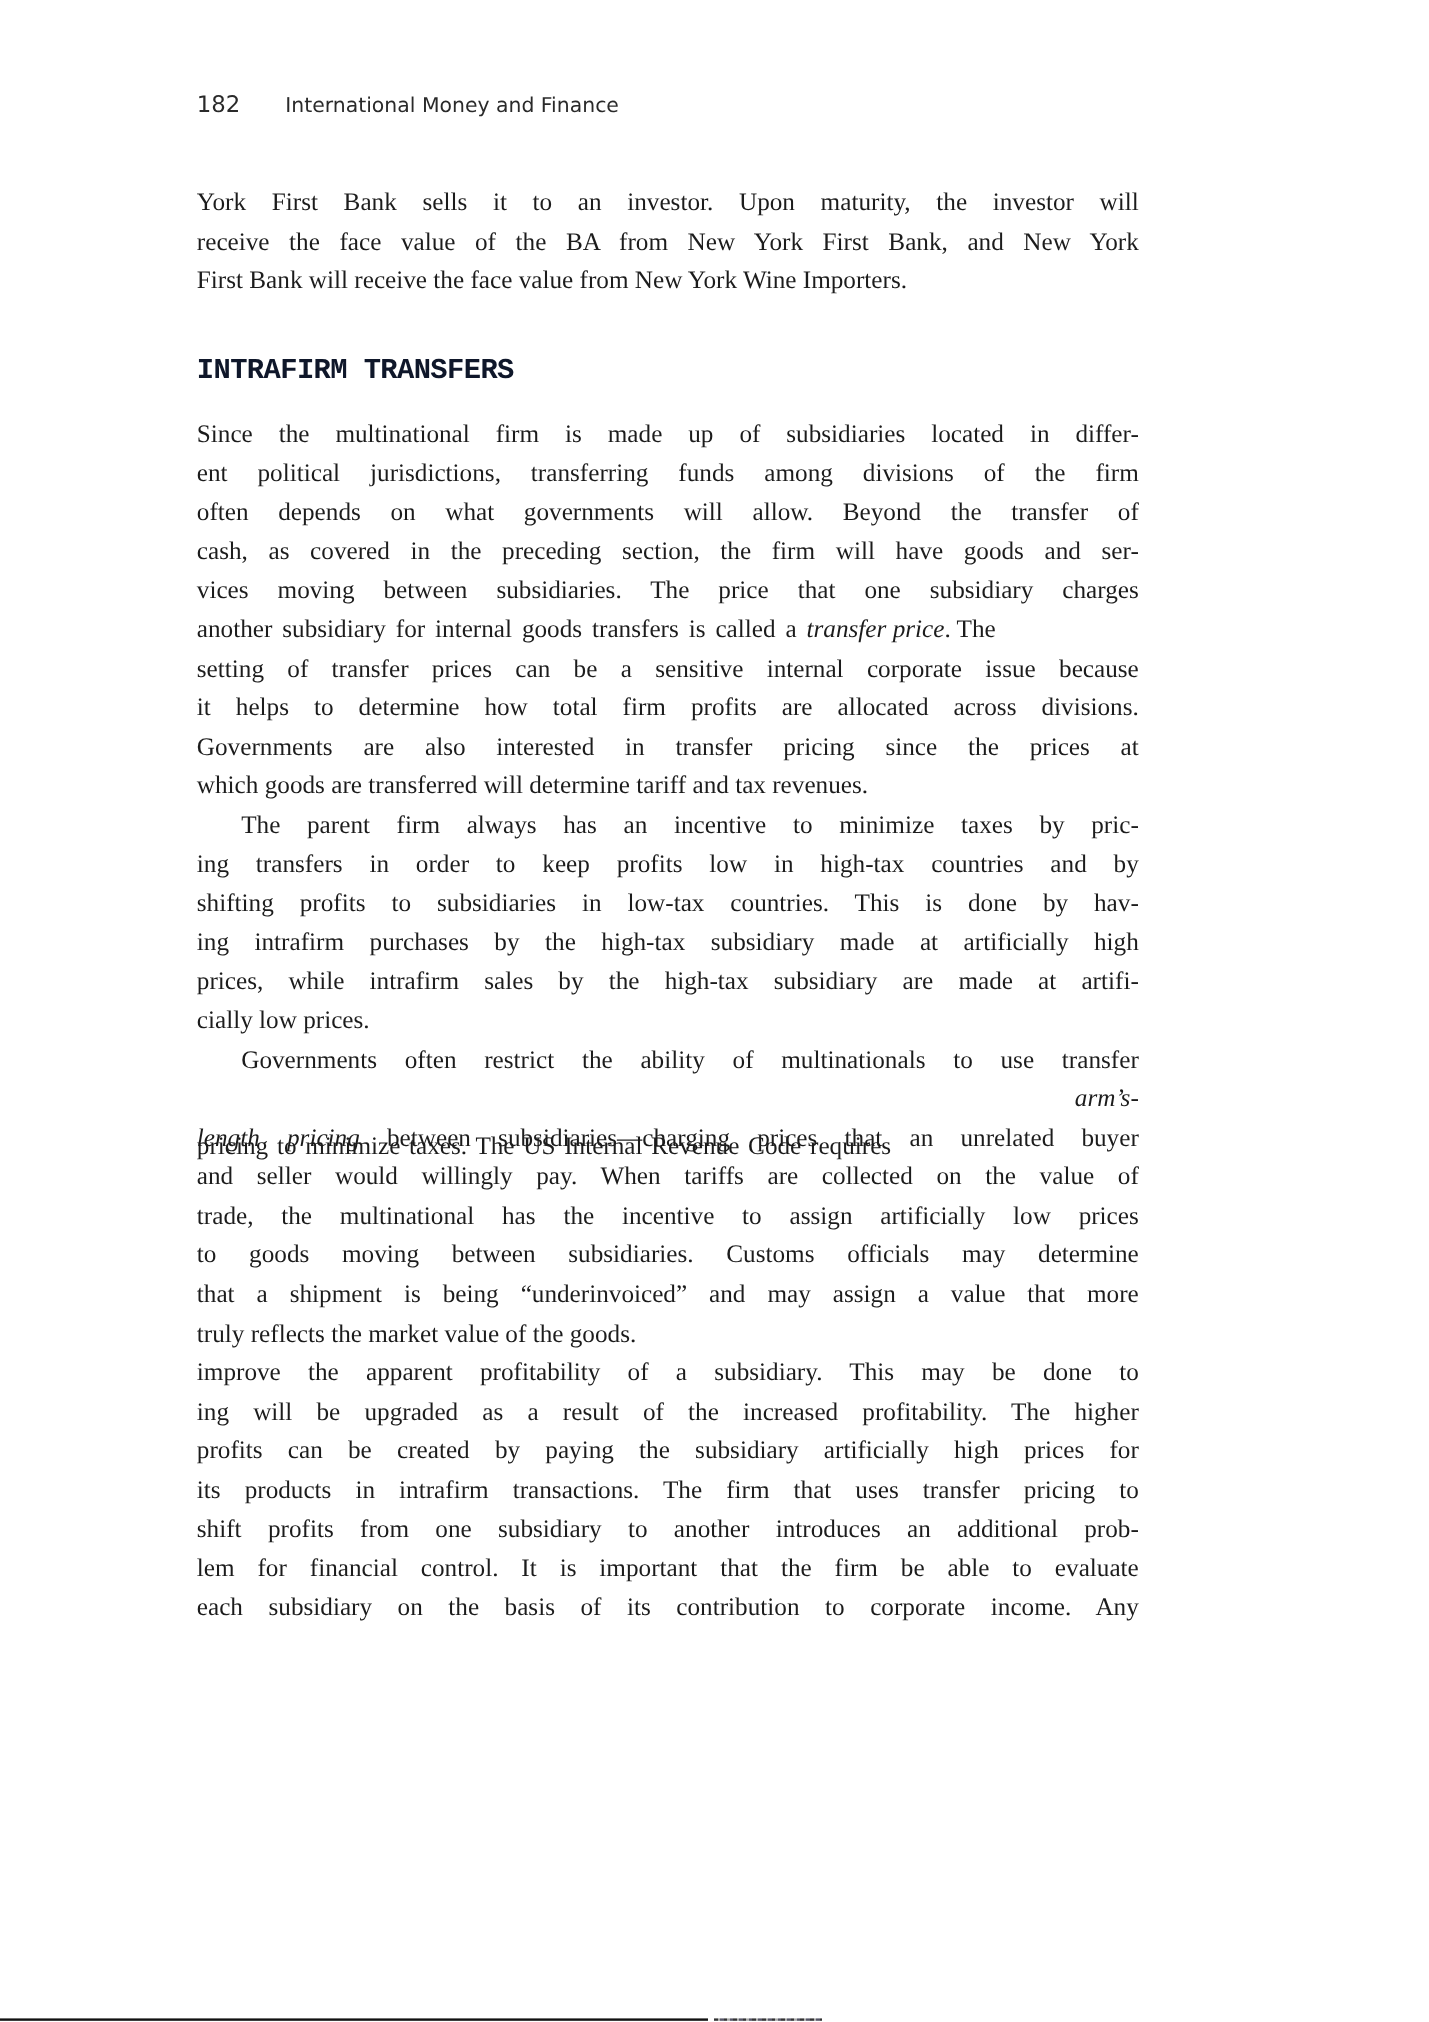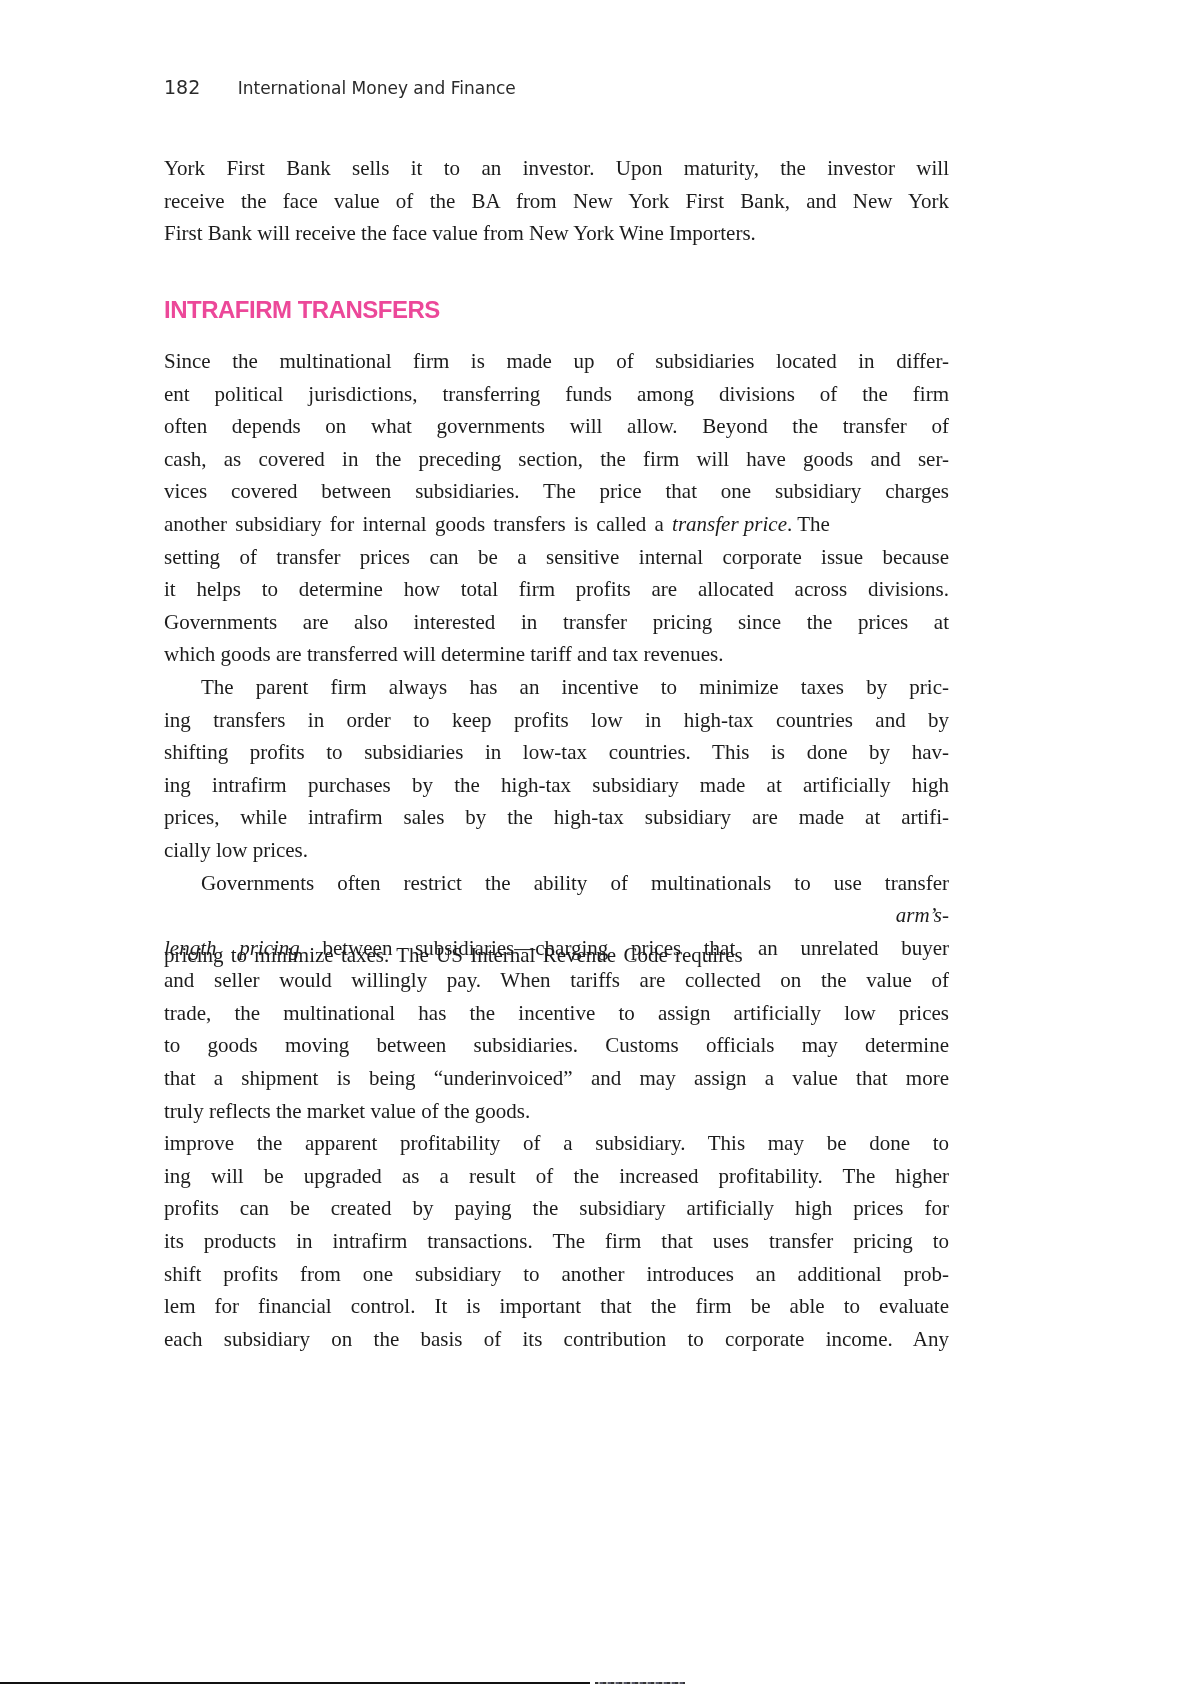--- a/index.html
+++ b/index.html
@@ -5,21 +5,21 @@
   html, body { margin: 0; padding: 0; background: #ffffff; }
   body { width: 1191px; height: 1685px; position: relative; overflow: hidden; }
   .page { position: absolute; left: 0; top: 0; width: 1120px; height: 1685px; background: #fff; padding-left: 16px; }
   .running-head { position: absolute; left: 164px; top: 76px; font-family: "DejaVu Sans", sans-serif; color: #2a2a2a; font-size: 17px; }
   .running-head .pg { font-size: 19px; margin-right: 32px; }
   .running-head .title { font-size: 17px; letter-spacing: 0; }
   .body-text { position: absolute; left: 164px; width: 785px; font-family: "Liberation Serif", serif; font-size: 21px; color: #1c1c1c; line-height: 32.6px; }
   .line { display: block; text-align: justify; text-align-last: justify; white-space: nowrap; height: 32.6px; }
   .line.last { text-align-last: left; }
   .line.indent { padding-left: 37px; }
-  .heading { position: absolute; left: 164px; top: 296px; font-family: Liberation Sans, sans-serif; font-weight: bold; font-size: 24px; color: #ec4899; letter-spacing: -0.5px; }
+  .heading { position: absolute; left: 164px; top: 296px; font-family: Liberation Mono, monospace; font-weight: bold; font-size: 24px; color: #0f172a; letter-spacing: -0.5px; }
   .footer-rule { position: absolute; left: 0; top: 1682px; width: 590px; height: 2px; background: #111; }
   .footer-rule2 { position: absolute; left: 595px; top: 1682px; width: 90px; height: 2px; background: repeating-linear-gradient(90deg,#333 0 3px,#aaa 3px 5px,#556 5px 8px); }
 </style>
 </head>
 <body>
 
 <div class="page">
 
   <div class="running-head">
     <span class="pg">182</span>
@@ -33,21 +33,21 @@
   </div>
 
   <div class="heading">INTRAFIRM TRANSFERS</div>
 
   <div class="body-text" style="top:345px;">
 
     <span class="line">Since the multinational firm is made up of subsidiaries located in differ-</span>
     <span class="line">ent political jurisdictions, transferring funds among divisions of the firm</span>
     <span class="line">often depends on what governments will allow. Beyond the transfer of</span>
     <span class="line">cash, as covered in the preceding section, the firm will have goods and ser-</span>
-    <span class="line">vices covered between subsidiaries. The price that one subsidiary charges</span>
+    <span class="line">vices moving between subsidiaries. The price that one subsidiary charges</span>
     <span class="line" style="display:flex;justify-content:flex-start;">
         <span style="white-space:pre;word-spacing:3px;">another subsidiary for internal goods transfers is called a </span>
         <span><i>transfer price</i><span>. The</span></span>
       </span>
     <span class="line">setting of transfer prices can be a sensitive internal corporate issue because</span>
     <span class="line">it helps to determine how total firm profits are allocated across divisions.</span>
     <span class="line">Governments are also interested in transfer pricing since the prices at</span>
     <span class="line last">which goods are transferred will determine tariff and tax revenues.</span>
 
     <span class="line indent">The parent firm always has an incentive to minimize taxes by pric-</span>

